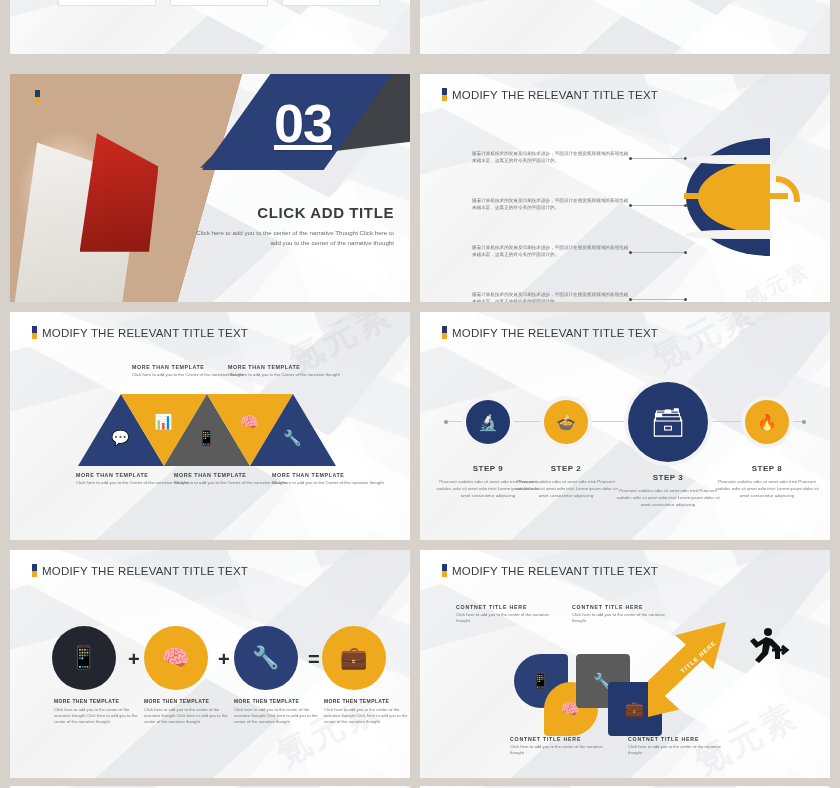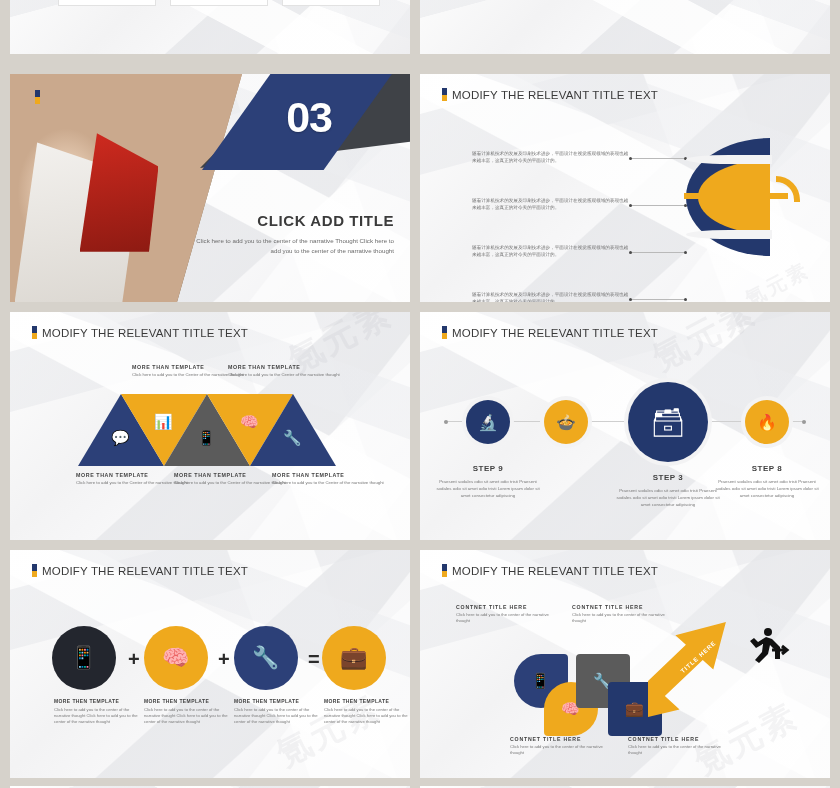--- a/index.html
+++ b/index.html
@@ -91,28 +91,29 @@
     position:absolute; right:0; top:0; width:210px; height:94px;
     background:#3f4247;
     clip-path: polygon(44% 0, 100% 0, 100% 72%, 0 100%);
   }
   #slide03 .band-blue {
     position:absolute; right:18px; top:0; width:190px; height:96px;
     background:#2c4078;
     clip-path: polygon(36% 0, 100% 0, 64% 100%, 0 100%);
   }
   #slide03 .num {
-    position:absolute; right:78px; top:22px; color:#fff; font-size:43px;
+    position:absolute; right:78px; top:22px; color:#fff; font-size:54px;
     font-weight:700; letter-spacing:-1px; line-height:1; z-index:3;
     text-shadow:0 1px 2px rgba(0,0,0,.25);
+    text-decoration:underline;
   }
   #slide03 .ct {
     position:absolute; right:16px; top:130px; width:200px; text-align:right;
   }
-  #slide03 .ct h3 { font-size:15px; font-weight:700; color:#3b3b3b; letter-spacing:.6px;margin-top:8px; }
+  #slide03 .ct h3 { font-size:15px; font-weight:700; color:#3b3b3b; letter-spacing:.6px; }
   #slide03 .ct p  { margin-top:7px; font-size:6.2px; line-height:10px; color:#6b6b6b; }
 
   
   #slideUmb { left:420px; top:74px; width:410px; height:228px; }
   .umb-rows { position:absolute; left:52px; top:72px; width:230px; }
   .umb-row { position:relative; height:32px; margin-bottom:15px; }
   .umb-row p { font-size:4.6px; line-height:7px; color:#6f6f6f; width:160px; padding-top:4px; }
   .umb-row .lead { position:absolute; left:158px; top:12px; width:56px; height:1px;
                    background:#b9b9b9; }
   .umb-row .lead::before, .umb-row .lead::after {
@@ -365,20 +366,24 @@
         <span>🗃</span>
       </div>
     <div class="circ" style="left:325px; top:88px;  width:44px; height:44px; background:#efa91d; font-size:16px;">
         <span>🔥</span>
       </div>
 
     <div class="step-cap" style="left:16px;  top:152px;">
       <h4>STEP 9</h4>
       <p>Praesent sodales odio sit amet odio tristi Praesent sodales odio sit amet odio tristi Lorem ipsum dolor sit amet consectetur  adipiscing</p>
     </div>
+    <div class="step-cap" style="left:94px;  top:152px;">
+      <h4>STEP 2</h4>
+      <p>Praesent sodales odio sit amet odio tristi Praesent sodales odio sit amet odio tristi Lorem ipsum dolor sit amet consectetur  adipiscing</p>
+    </div>
     <div class="step-cap" style="left:196px; top:161px;">
       <h4>STEP 3</h4>
       <p>Praesent sodales odio sit amet odio tristi Praesent sodales odio sit amet odio tristi Lorem ipsum dolor sit amet consectetur  adipiscing</p>
     </div>
     <div class="step-cap" style="left:295px; top:152px;">
       <h4>STEP 8</h4>
       <p>Praesent sodales odio sit amet odio tristi Praesent sodales odio sit amet odio tristi Lorem ipsum dolor sit amet consectetur  adipiscing</p>
     </div>
   </div>
 

